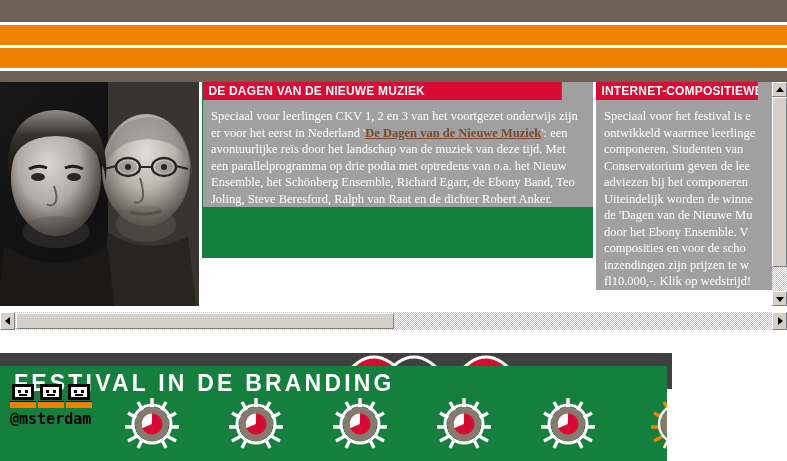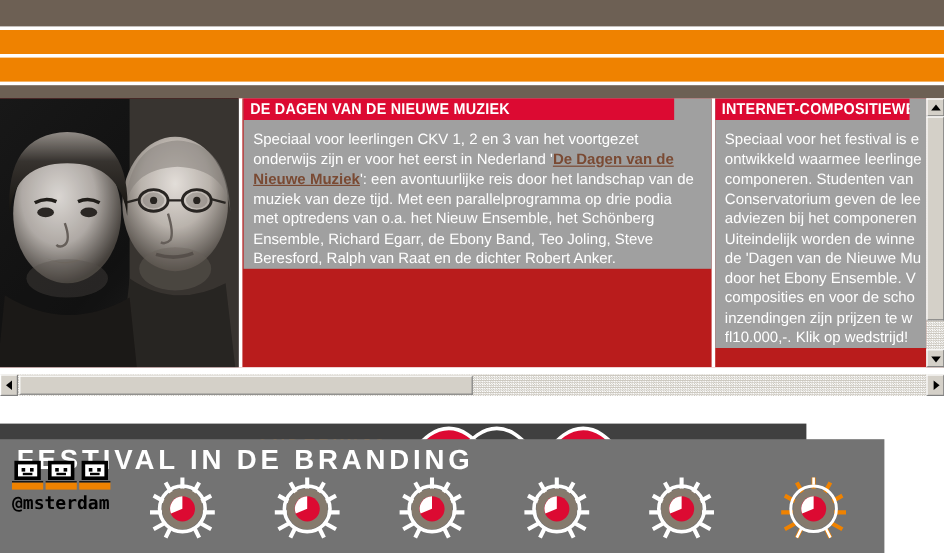--- a/index.html
+++ b/index.html
@@ -7,33 +7,33 @@
        font-family:"Liberation Sans","DejaVu Sans",sans-serif;}
   #root{position:relative;width:787px;height:461px;}
 
   
   .stripe-brown-top{position:absolute;left:0;top:0;width:787px;height:22px;background:#6d6054;}
   .stripe-orange-1{position:absolute;left:0;top:25px;width:787px;height:20px;background:#ef8200;}
   .stripe-orange-2{position:absolute;left:0;top:48px;width:787px;height:20px;background:#ef8200;}
   .stripe-brown-bot{position:absolute;left:0;top:71px;width:787px;height:11px;background:#6d6054;}
 
   
-  .content{position:absolute;left:0;top:82px;width:787px;height:224px;background:#b91c1c;}
+  .content{position:absolute;left:0;top:82px;width:787px;height:176px;background:#15803d;}
 
   .photo{position:absolute;left:0;top:0;width:199px;height:224px;overflow:hidden;background:#0b0b0b;}
   .photo svg{display:block;}
 
   .panel{position:absolute;top:0;background:#a0a0a0;}
   .panel-head{height:18px;background:#dc0a32;color:#fff;
       font-size:13px;font-weight:bold;letter-spacing:.2px;
       font-family:"Liberation Sans","DejaVu Sans",sans-serif;
       line-height:18px;padding-left:6px;white-space:nowrap;overflow:hidden;
       transform:scaleX(.92);transform-origin:left center;}
   .panel-body{color:#ffffff;font-size:12.5px;line-height:16.5px;padding:8px 8px 0 8px;
-      font-family:Liberation Sans, sans-serif;}
+      font-family:Liberation Serif, serif;}
   .panel-body a{color:#7a4a33;font-weight:bold;text-decoration:underline;}
 
   .panel-main{left:203px;width:390px;}
   .panel-main .panel-body{width:370px;}
   .panel-side{left:596px;width:176px;overflow:hidden;}
   .panel-side .panel-body{width:230px;white-space:nowrap;}
   .panel-side .panel-body .ln{display:block;overflow:hidden;}
 
   .vline{position:absolute;top:0;width:3px;height:224px;background:#ffffff;}
 
@@ -64,21 +64,21 @@
   .hbtn.left{left:0;}
   .hbtn.right{right:0;}
 
   
   .band{position:absolute;left:0;top:330px;width:672px;height:36px;background:#404040;overflow:hidden;margin-top:23px;}
   .onderwijs{position:absolute;left:213px;top:11px;color:#ef8200;font-weight:bold;
       font-size:15px;letter-spacing:2.2px;font-family:"Liberation Sans","DejaVu Sans",sans-serif;}
   .waves{position:absolute;left:322px;top:0;}
 
   
-  .festival{position:absolute;left:0;top:366px;width:737px;height:95px;background:#737373;overflow:hidden;}
+  .festival{position:absolute;left:0;top:366px;width:667px;height:95px;background:#15803d;overflow:hidden;}
   .festtitle{position:absolute;left:14px;top:4px;color:#fff;font-weight:bold;font-size:23px;
       letter-spacing:3.2px;font-family:"Liberation Sans","DejaVu Sans",sans-serif;}
   .amsterdam{position:absolute;left:10px;top:16px;width:100px;height:50px;}
   .knob{position:absolute;top:30px;width:60px;height:56px;}
 </style>
 </head>
 <body>
 
 <div id="root">
 

